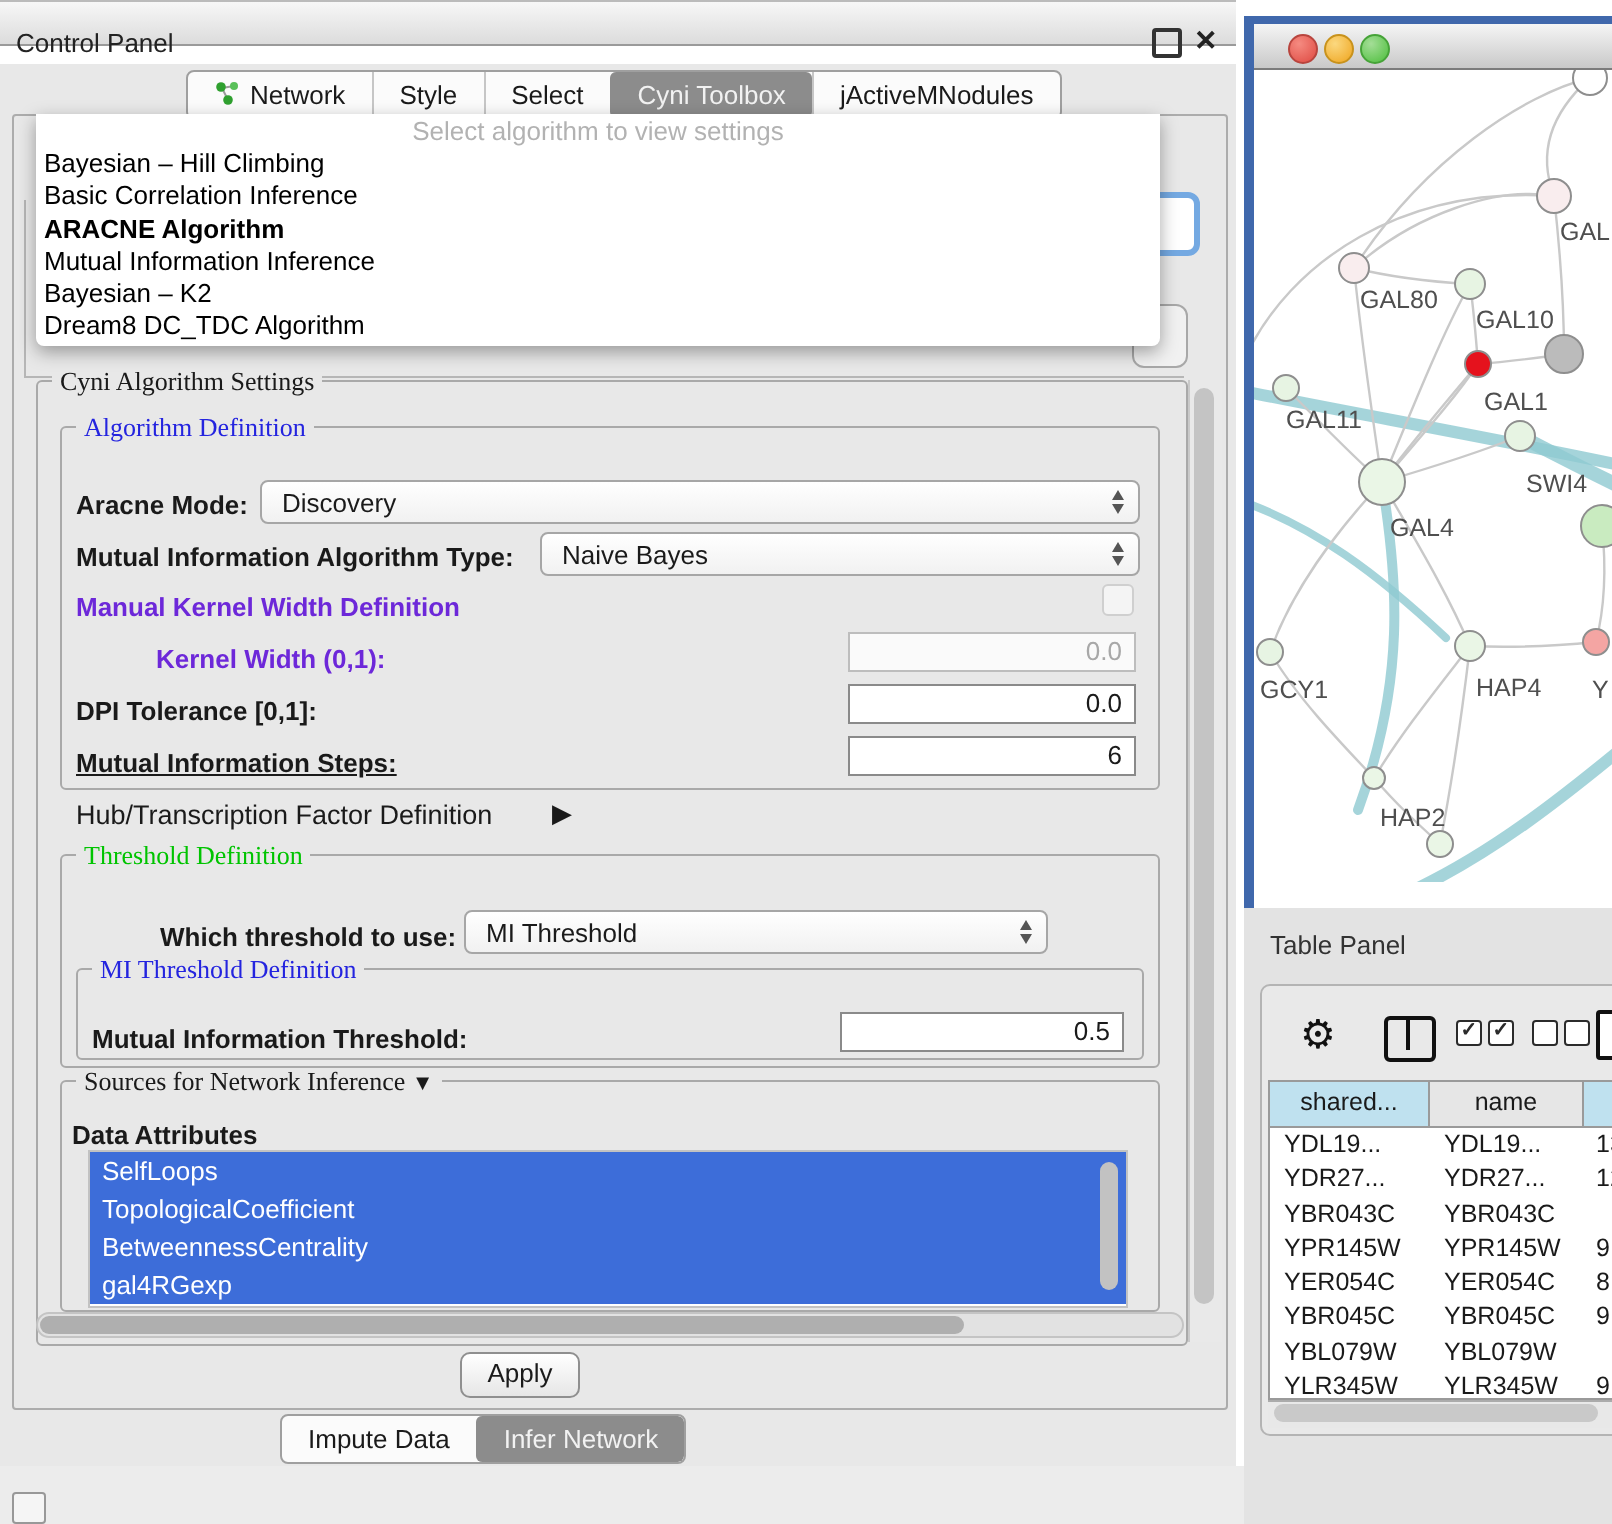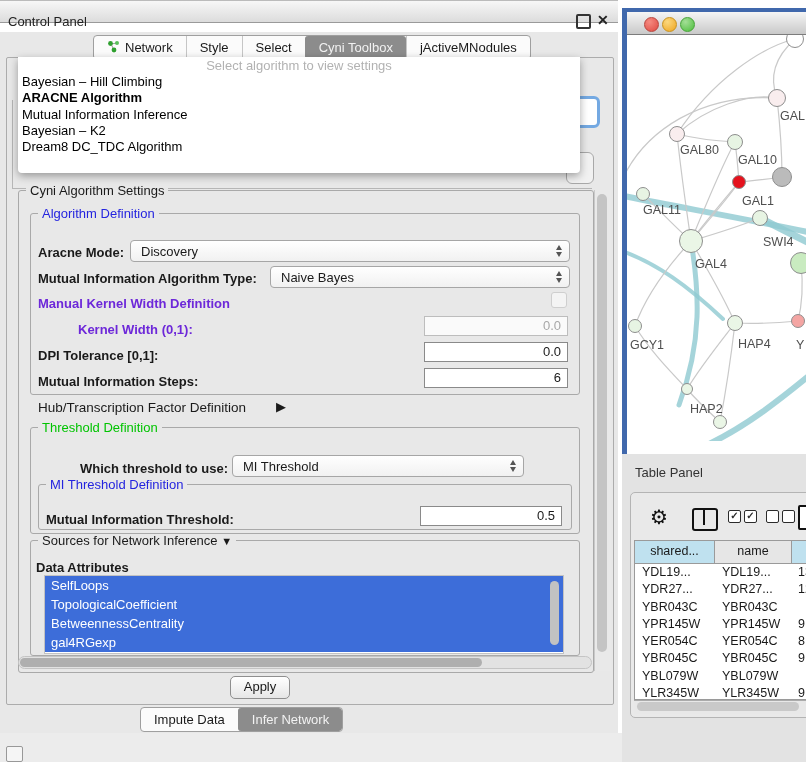--- a/index.html
+++ b/index.html
@@ -32,21 +32,21 @@
   .frag-btn{left:566px;top:152px;width:26px;height:30px;background:#f1f1f1;
     border:1px solid #a8a8a8;border-radius:6px;}
   
   .popup{left:18px;top:57px;width:562px;height:116px;background:#fff;z-index:10;
     border-radius:0 0 4px 4px;box-shadow:0 3px 9px rgba(0,0,0,.35);overflow:hidden;}
   .pop-head{text-align:center;color:#b2b2b2;padding-top:2px;height:15px;line-height:14px;}
   .pop-item{padding-left:4px;height:16.3px;line-height:16px;color:#000;}
   .pop-item.sel{font-weight:bold;}
   
   .grp{border:1px solid #a9a9a9;border-radius:3px;}
-  .grp-lbl{position:absolute;background:#e8e8e8;padding:0 4px;line-height:13px;}
+  .grp-lbl{position:absolute;background:#e8e8e8;padding:0 4px;line-height:13px;font-family:Liberation Serif, serif;}
   .t-blue{color:#2424df;}
   .t-green{color:#00c400;}
   
   .combo{position:absolute;height:22px;background:linear-gradient(#ffffff,#f1f1f1);
     border:1px solid #a6a6a6;border-radius:4px;display:flex;align-items:center;
     padding-left:10px;box-sizing:border-box;}
   .spin{position:absolute;right:7px;top:4px;display:flex;flex-direction:column;gap:2px;}
   .tri-u{width:0;height:0;border-left:3.5px solid transparent;border-right:3.5px solid transparent;
     border-bottom:5px solid #555;}
   .tri-d{width:0;height:0;border-left:3.5px solid transparent;border-right:3.5px solid transparent;
@@ -147,20 +147,21 @@
 
 <div class="abs frag-line-v"></div>
 <div class="abs frag-line-h"></div>
 <div class="abs frag-combo"></div>
 <div class="abs frag-btn"></div>
 
 <div class="abs popup">
   <div class="pop-head">Select algorithm to view settings</div>
   <div id="popup-list">
       <div class="pop-item">Bayesian – Hill Climbing</div>
+      <div class="pop-item">Basic Correlation Inference</div>
       <div class="pop-item sel">ARACNE Algorithm</div>
       <div class="pop-item">Mutual Information Inference</div>
       <div class="pop-item">Bayesian – K2</div>
       <div class="pop-item">Dream8 DC_TDC Algorithm</div>
     </div>
 </div>
 
 <div class="abs grp" style="left:18px;top:190px;width:574px;height:481px;"></div>
 <span class="abs grp-lbl" style="left:26px;top:184px;">Cyni Algorithm Settings</span>
 
@@ -187,21 +188,21 @@
 
 <span class="abs gray-lbl" style="left:38px;top:296px;">Manual Kernel Width Definition</span>
 <div class="abs chk"></div>
 
 <span class="abs gray-lbl" style="left:38px;top:322px;margin-left:40px;">Kernel Width (0,1):</span>
 <div class="field dis" style="left:424px;top:316px;width:144px;">0.0</div>
 
 <span class="abs b" style="left:38px;top:348px;">DPI Tolerance [0,1]:</span>
 <div class="field" style="left:424px;top:342px;width:144px;">0.0</div>
 
-<span class="abs b" style="left:38px;top:374px;">Mutual Information Steps:</span>
+<span class="abs b" style="left:38px;top:374px;text-decoration:underline;">Mutual Information Steps:</span>
 <div class="field" style="left:424px;top:368px;width:144px;">6</div>
 
 <span class="abs" style="left:38px;top:400px;font-size:13.5px;">Hub/Transcription Factor Definition</span>
 <span class="abs" style="left:276px;top:399px;font-size:13px;">▶</span>
 
 <div class="abs grp" style="left:30px;top:427px;width:548px;height:105px;"></div>
 <span class="abs grp-lbl t-green" style="left:38px;top:421px;">Threshold Definition</span>
 
 <span class="abs b" style="left:80px;top:461px;">Which threshold to use:</span>
 <div class="combo" style="left:232px;top:455px;width:292px;">

